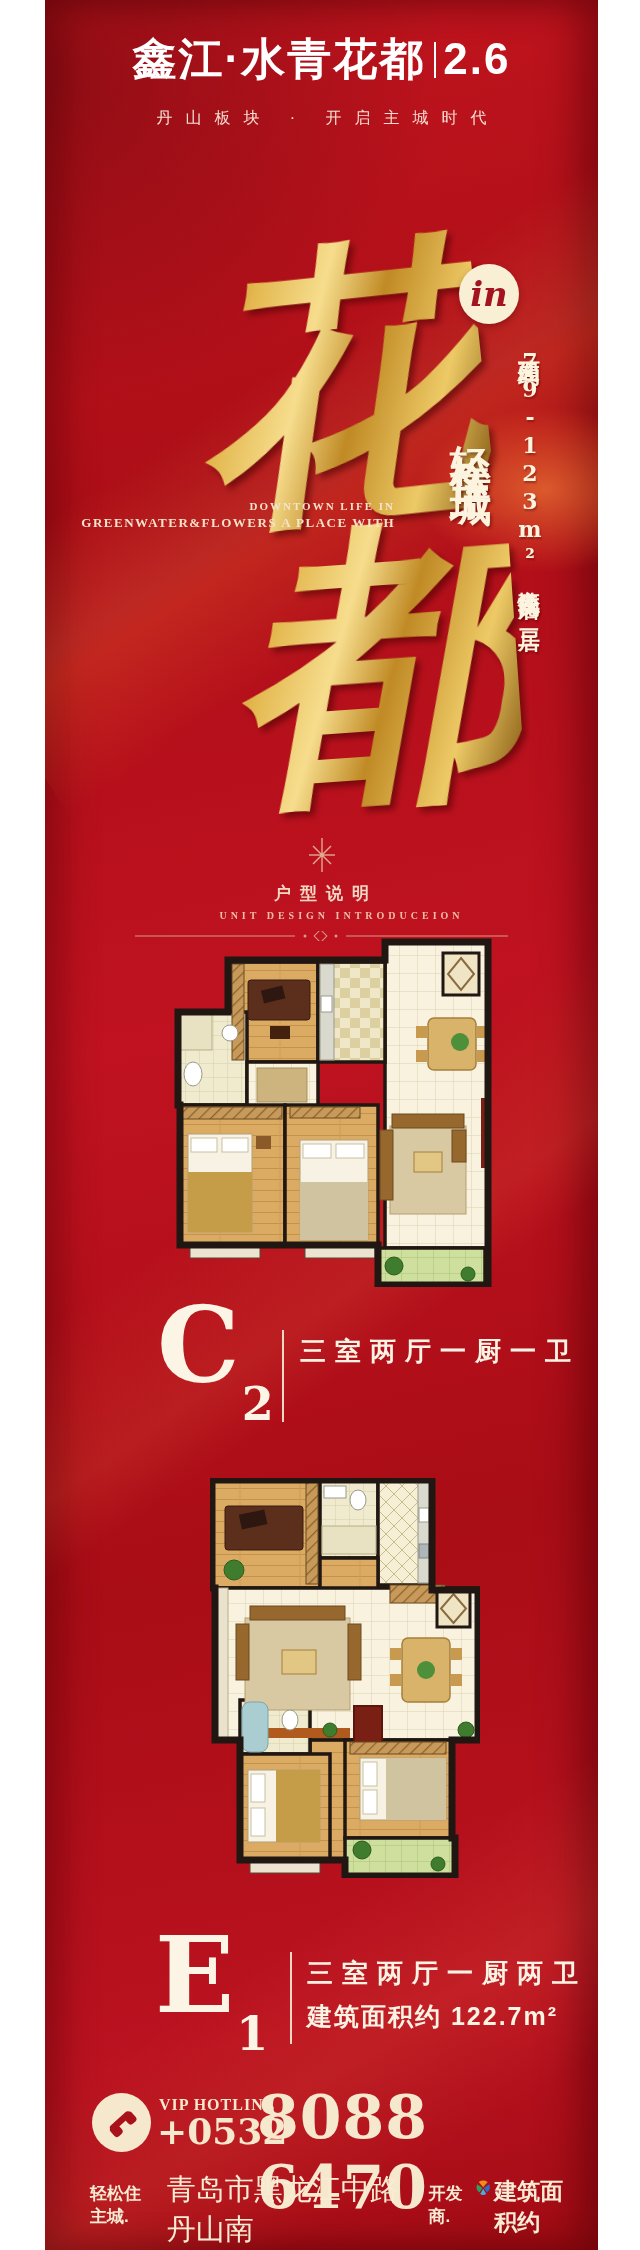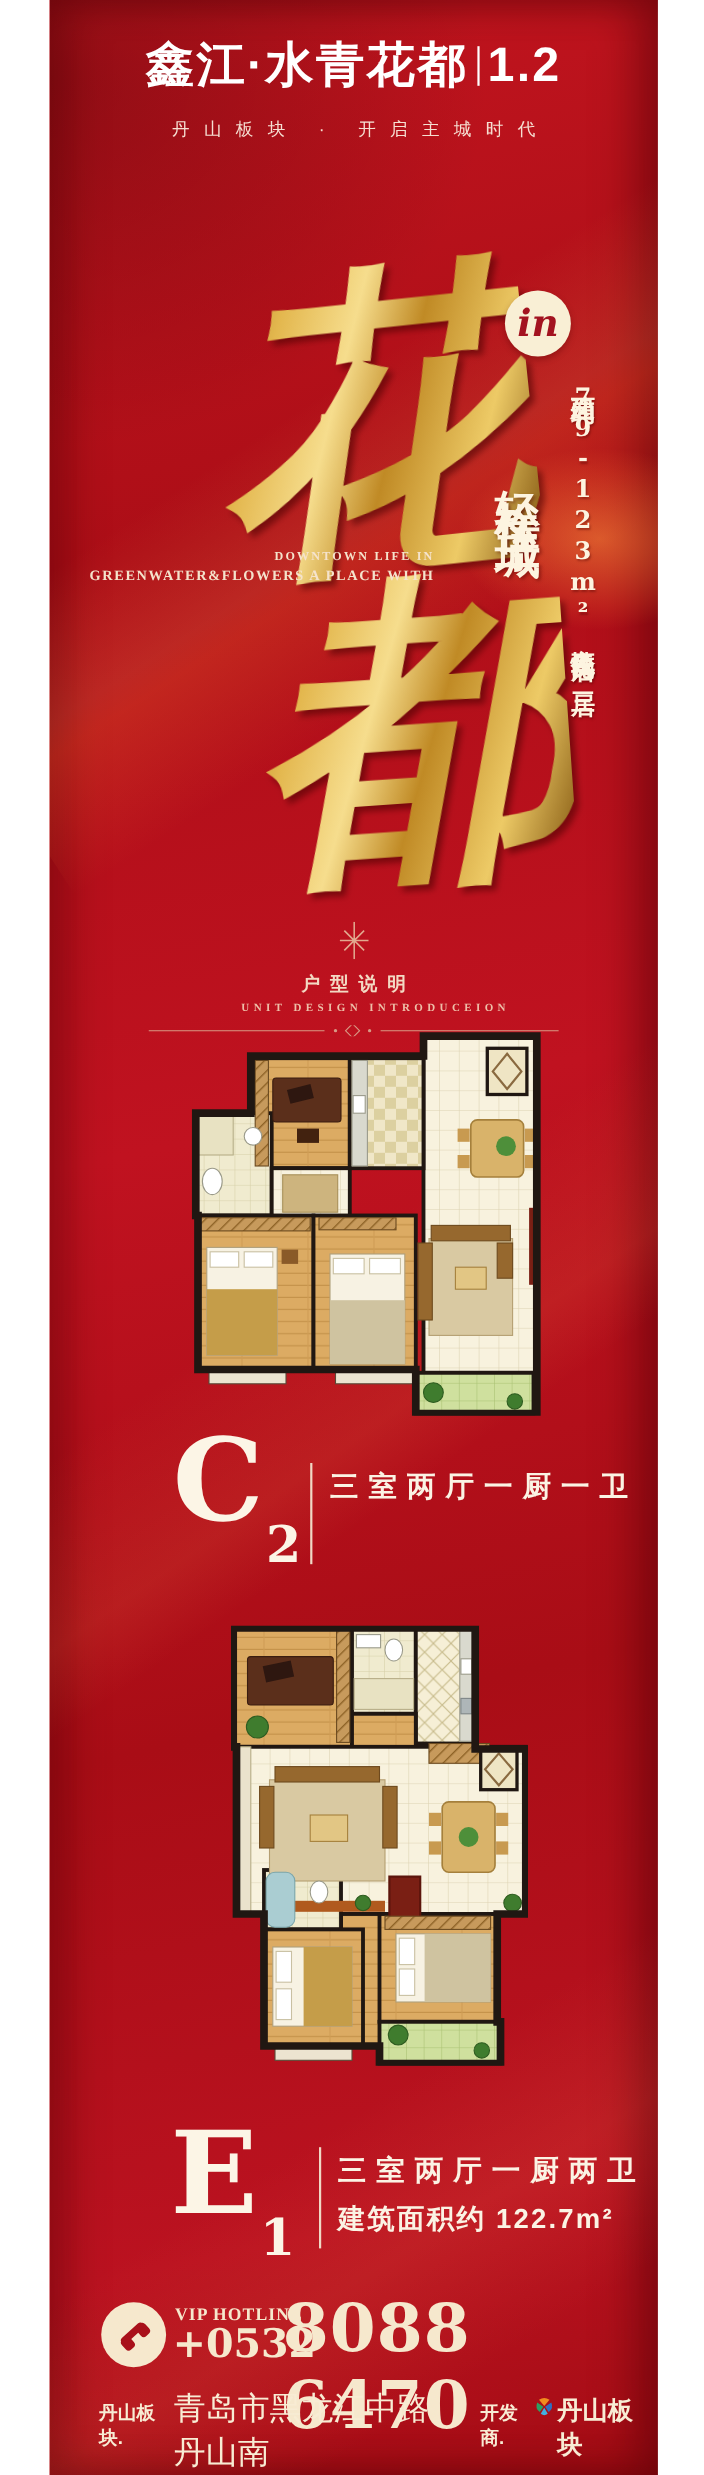--- a/index.html
+++ b/index.html
@@ -96,21 +96,21 @@
 
 <div id="canvas">
   <div id="poster">
 
     <div class="streak" id="fold1"></div>
     <div class="streak" id="streak1"></div>
     <div class="streak" id="glow1"></div>
     <div class="streak" id="streak2"></div>
     <div class="streak" id="streak3"></div>
 
-    <div id="brand"><span>鑫江·水青花都</span><span class="bar"></span><span>1.2</span></div>
+    <div id="brand"><span>鑫江·水青花都</span><span class="bar"></span><span>2.6</span></div>
     <div id="subtitle">丹山板块 · 开启主城时代</div>
 
     <div id="vtitle" class="v-upright gold">主城牛活</div>
     <div id="callig1" class="gold">花</div>
     <div id="callig2" class="gold">都</div>
     <div id="inbadge">
         <span>in</span>
       </div>
     <div id="enlines">
       <div id="enline1">DOWNTOWN LIFE IN</div>
@@ -318,26 +318,26 @@
           <rect x="34" y="22" width="14" height="17" rx="5"></rect>
           <rect x="10" y="20" width="36" height="9" rx="4.5"></rect>
         </g>
       </svg>
     </div>
     <div id="vip-label">VIP HOTLINE</div>
     <div id="vip-prefix">+0532</div>
     <div id="vip-number">8088 6470</div>
 
     <div id="footer">
-      <span id="addr-label">丹山板块.</span>
+      <span id="addr-label">轻松住主城.</span>
       <span id="addr">青岛市黑龙江中路丹山南</span>
       <span id="dev-label">开发商.</span>
       <svg id="dev-logo" width="22" height="22" viewBox="0 0 22 22">
         <path d="M11 10 L5 3 Q11 -1 17 3 Z" fill="#f08c1e"></path>
         <path d="M10 11 L3 6 Q0 13 6 17 Z" fill="#2e9e62"></path>
         <path d="M12 11 L19 6 Q22 13 16 17 Z" fill="#2f6fc2"></path>
         <path d="M11 12 L7 19 Q11 22 15 19 Z" fill="#43b0e0"></path>
       </svg>
-      <span id="dev">丹山板块</span>
+      <span id="dev">建筑面积约</span>
     </div>
 
   </div>
 </div>
 
 </body></html>

